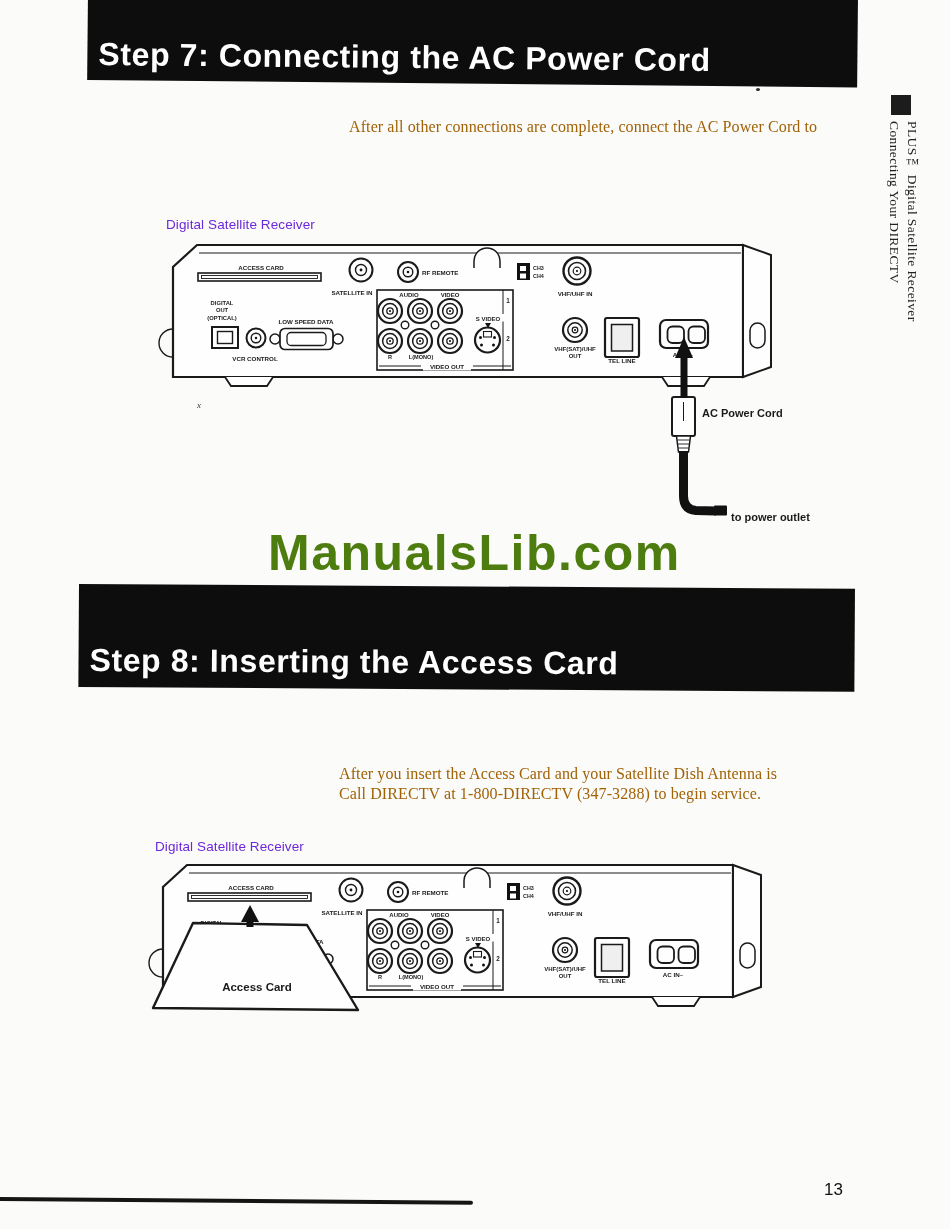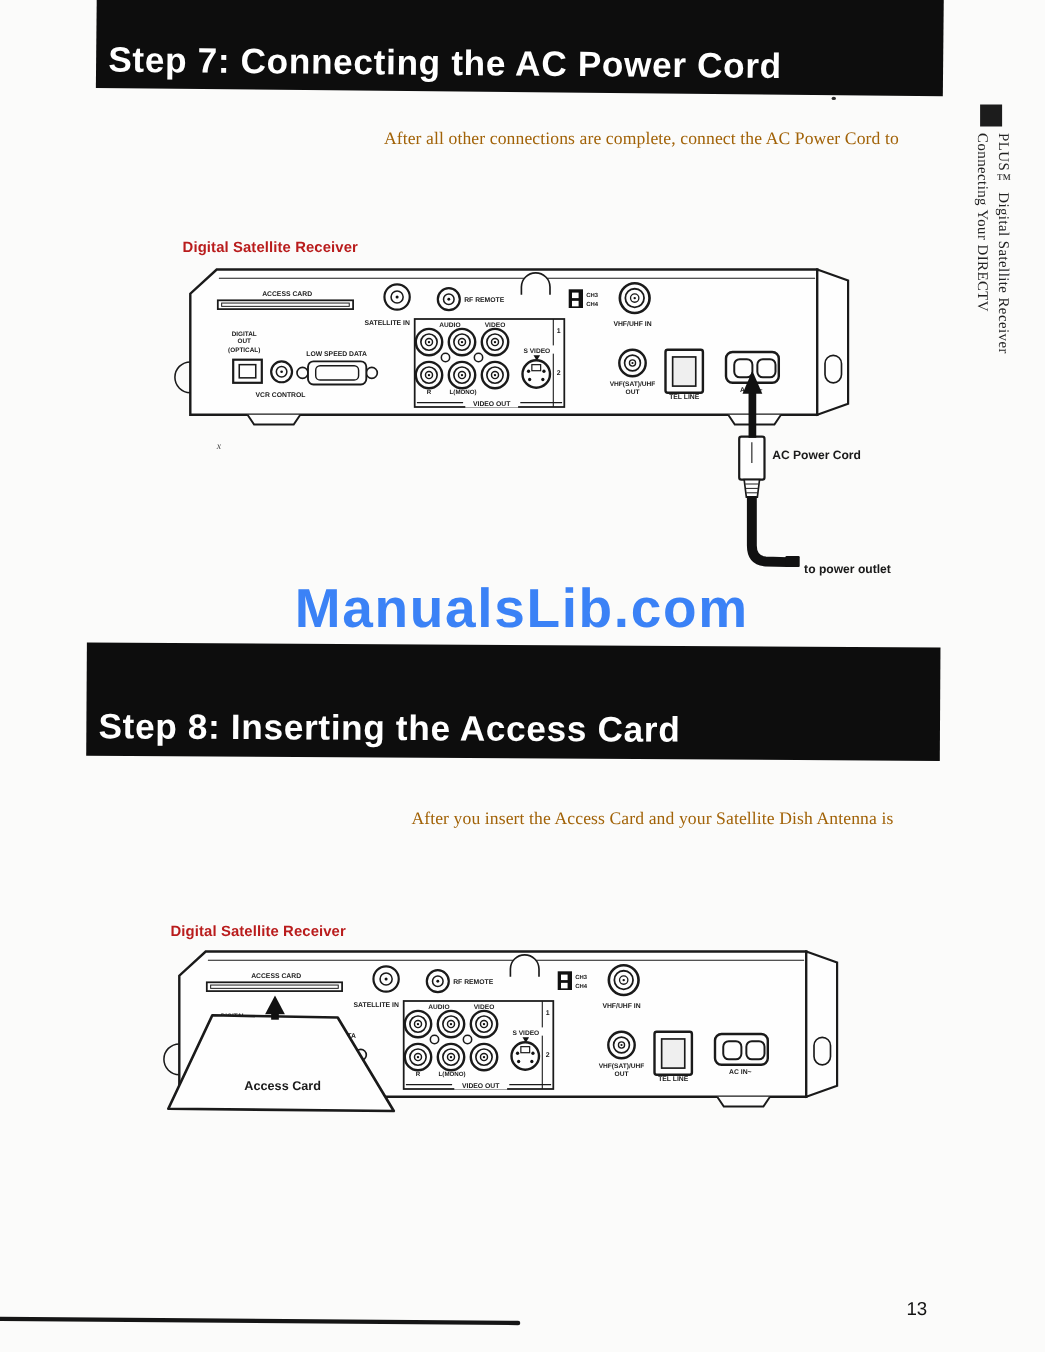--- a/index.html
+++ b/index.html
@@ -8,27 +8,27 @@
   .bar{position:absolute;background:#0d0d0d;transform-origin:0 0;}
   #bar7{left:88px;top:-8px;width:770px;height:88px;transform:rotate(0.55deg);}
   #bar8{left:79px;top:584px;width:776px;height:103px;transform:rotate(0.35deg);}
   .bar-title{position:absolute;left:11px;color:#ffffff;font-weight:bold;font-size:32px;
        letter-spacing:0.6px;white-space:nowrap;font-family:"Liberation Sans",sans-serif;}
   #bar7 .bar-title{bottom:7px;}
   #bar8 .bar-title{bottom:8px;}
   .para{position:absolute;font-family:"Liberation Serif",serif;font-size:16px;
        line-height:19.5px;letter-spacing:0.1px;color:#a16207;}
   #para7{left:349px;top:117px;}
-  #para8{left:339px;top:735px;margin-left:35px;}
+  #para8{left:339px;top:764px;}
   .para span{display:block;white-space:nowrap;}
-  .caption{position:absolute;font-weight:bold;font-size:13.5px;color:#b91c1c;letter-spacing:0.1px;}
+  .caption{position:absolute;font-weight:normal;font-size:13.5px;color:#6d28d9;letter-spacing:0.1px;}
   #cap1{left:166px;top:217px;}
   #cap2{left:155px;top:839px;}
   .watermark{position:absolute;left:268px;top:524px;font-size:50px;font-weight:bold;
-       color:#3b82f6;letter-spacing:1.5px;white-space:nowrap;}
+       color:#4d7c0f;letter-spacing:1.5px;white-space:nowrap;}
   .sidebar-icon{position:absolute;left:891px;top:95px;width:20px;height:20px;background:#1c1c1c;}
   .sidebar-text{position:absolute;left:884px;top:121px;height:640px;writing-mode:vertical-lr;
        font-family:"Liberation Serif",serif;font-size:13.5px;line-height:18.5px;
        color:#222;letter-spacing:0.4px;}
   .pagenum{position:absolute;left:824px;top:1156px;font-size:17px;color:#111;margin-top:24px;}
   .artifact-line{position:absolute;left:0;top:1197px;width:473px;height:4px;background:#151515;
        transform:rotate(0.45deg);transform-origin:0 50%;border-radius:0 3px 3px 0;}
   .artifact-x{position:absolute;left:197px;top:400px;font-size:9px;color:#3a3a3a;
        font-family:"Liberation Serif",serif;font-style:italic;}
   .artifact-dot{position:absolute;left:756px;top:88px;width:4px;height:3px;background:#2a2a2a;border-radius:50%;}
@@ -241,20 +241,21 @@
 </svg>
 
 <div class="watermark">ManualsLib.com</div>
 
 <div class="bar" id="bar8">
   <div class="bar-title">Step 8: Inserting the Access Card</div>
 </div>
 
 <div class="para" id="para8">
   <span>After you insert the Access Card and your Satellite Dish Antenna is</span>
+  <span>Call DIRECTV at 1-800-DIRECTV (347-3288) to begin service.</span>
 </div>
 
 <div class="caption" id="cap2">Digital Satellite Receiver</div>
 
 <svg id="svg2" width="710" height="170" viewBox="140 855 710 170">
   <use href="#panel-def" x="155" y="863"></use>
   <g>
     <polygon class="wf" points="193,923 307,925 358,1010 153,1008" stroke-width="2.4" stroke-linejoin="round"></polygon>
     <text x="257" y="991" font-size="11.5" text-anchor="middle">Access Card</text>
     <rect class="fl" x="246.5" y="919" width="7" height="8"></rect>

